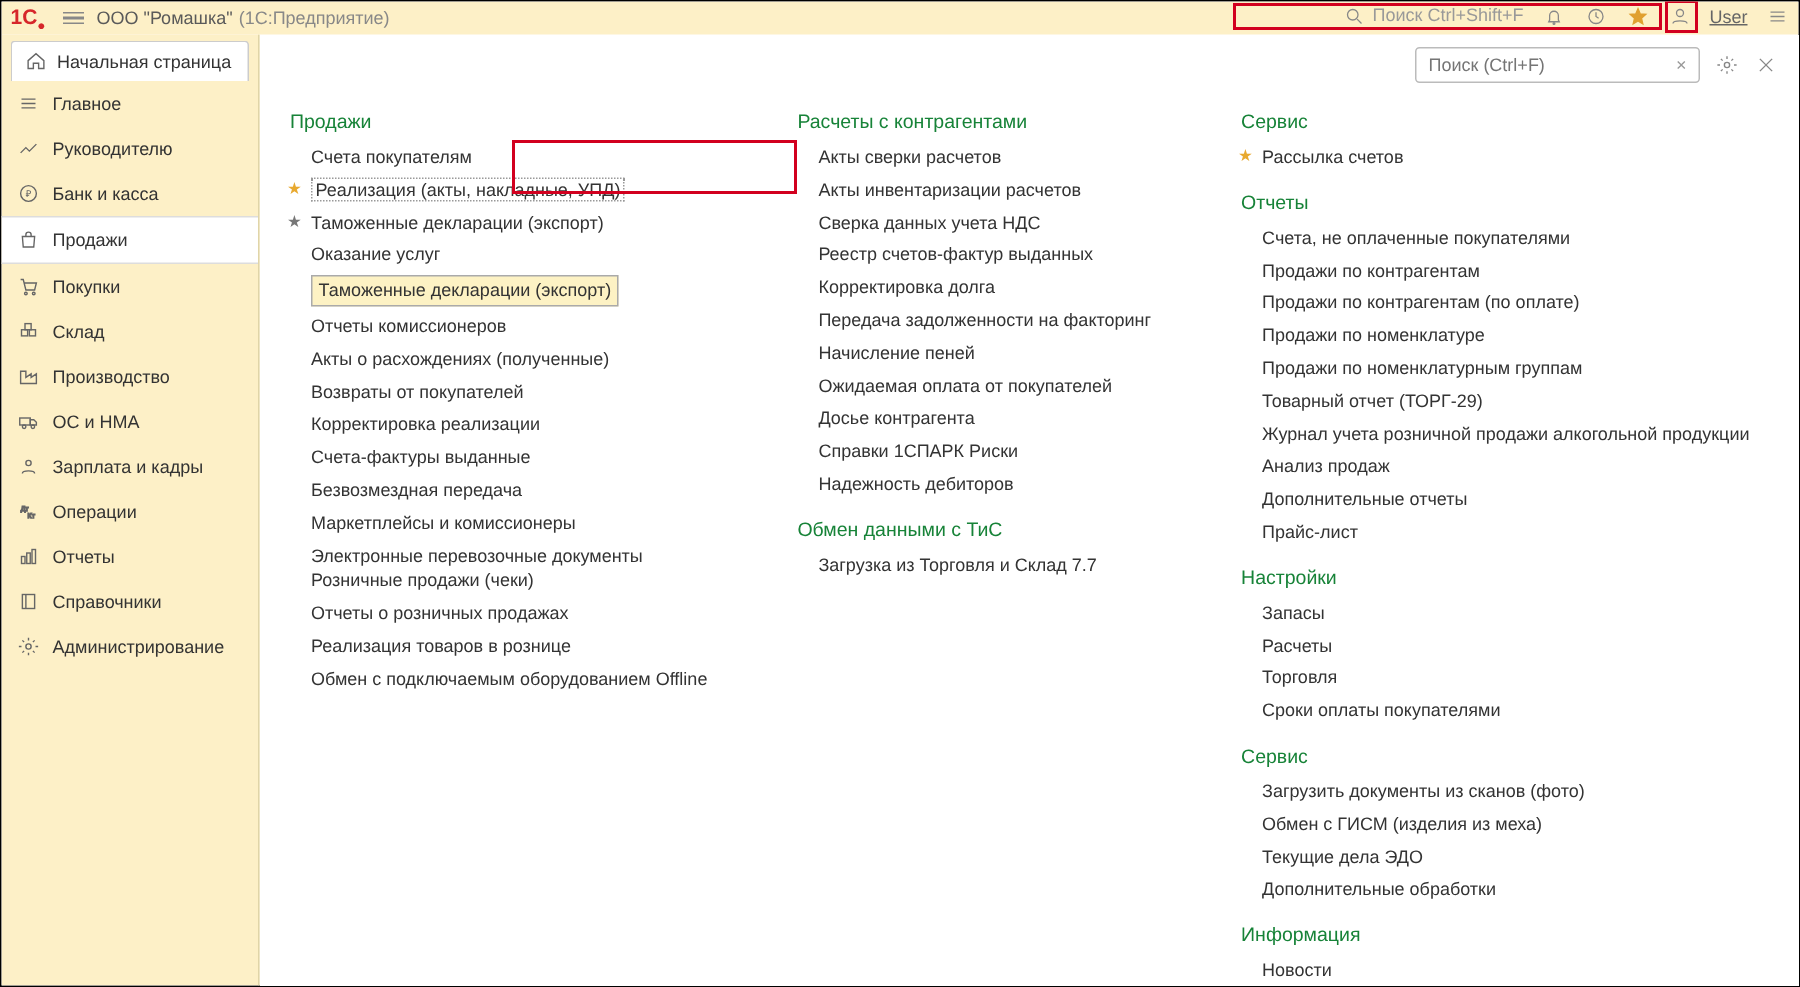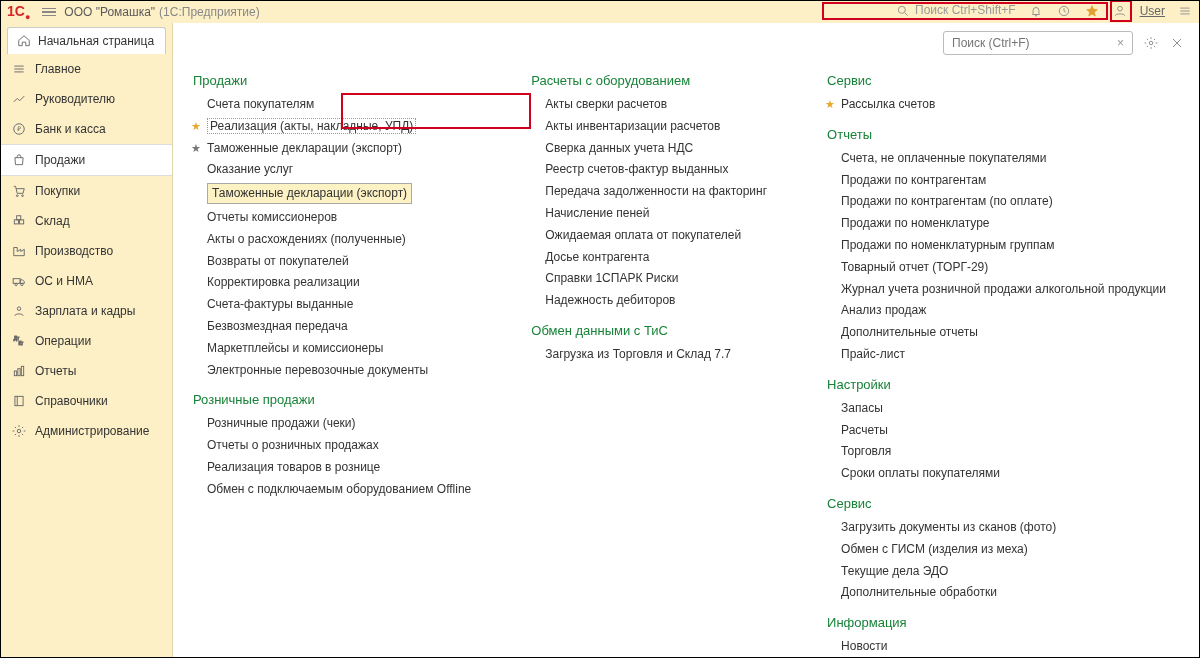--- a/index.html
+++ b/index.html
@@ -287,36 +287,36 @@
           <span class="lnk">Акты о расхождениях (полученные)</span>
           <span class="lnk">Возвраты от покупателей</span>
           <span class="lnk">Корректировка реализации</span>
           <span class="lnk">Счета-фактуры выданные</span>
           <span class="lnk">Безвозмездная передача</span>
           <span class="lnk">Маркетплейсы и комиссионеры</span>
           <span class="lnk">Электронные перевозочные документы</span>
         </div>
         <div class="red-group" style="left:168px; top:70px; width:190px; height:36px;"></div>
 
-        <div class="section-title">Розничные продажи</div>
         <div class="links">
           <span class="lnk">Розничные продажи (чеки)</span>
           <span class="lnk">Отчеты о розничных продажах</span>
           <span class="lnk">Реализация товаров в рознице</span>
           <span class="lnk">Обмен с подключаемым оборудованием Offline</span>
         </div>
       </div>
 
       <div class="col">
-        <div class="section-title first">Расчеты с оборудованием</div>
+        <div class="section-title first">Расчеты с контрагентами</div>
         <div class="links">
           <span class="lnk">Акты сверки расчетов</span>
           <span class="lnk">Акты инвентаризации расчетов</span>
           <span class="lnk">Сверка данных учета НДС</span>
           <span class="lnk">Реестр счетов-фактур выданных</span>
+          <span class="lnk">Корректировка долга</span>
           <span class="lnk">Передача задолженности на факторинг</span>
           <span class="lnk">Начисление пеней</span>
           <span class="lnk">Ожидаемая оплата от покупателей</span>
           <span class="lnk">Досье контрагента</span>
           <span class="lnk">Справки 1СПАРК Риски</span>
           <span class="lnk">Надежность дебиторов</span>
         </div>
 
         <div class="section-title">Обмен данными с ТиС</div>
         <div class="links">

